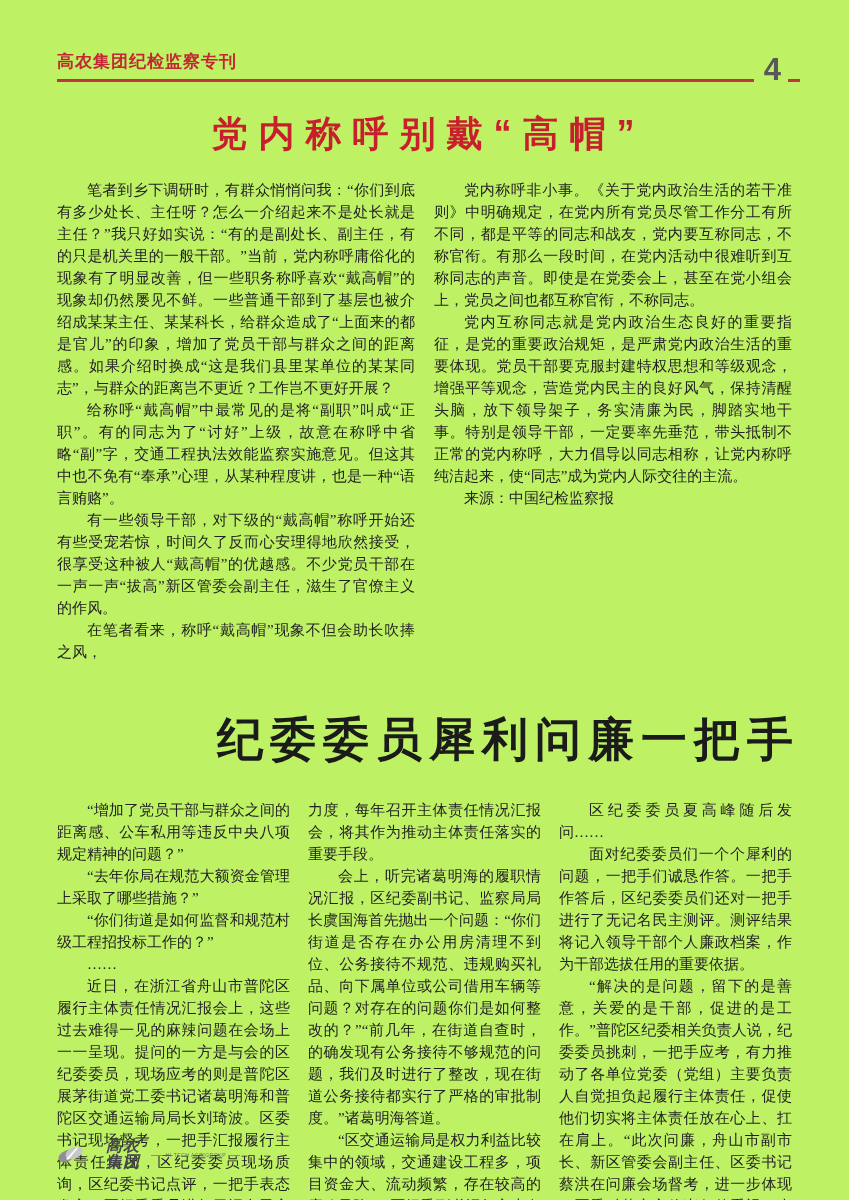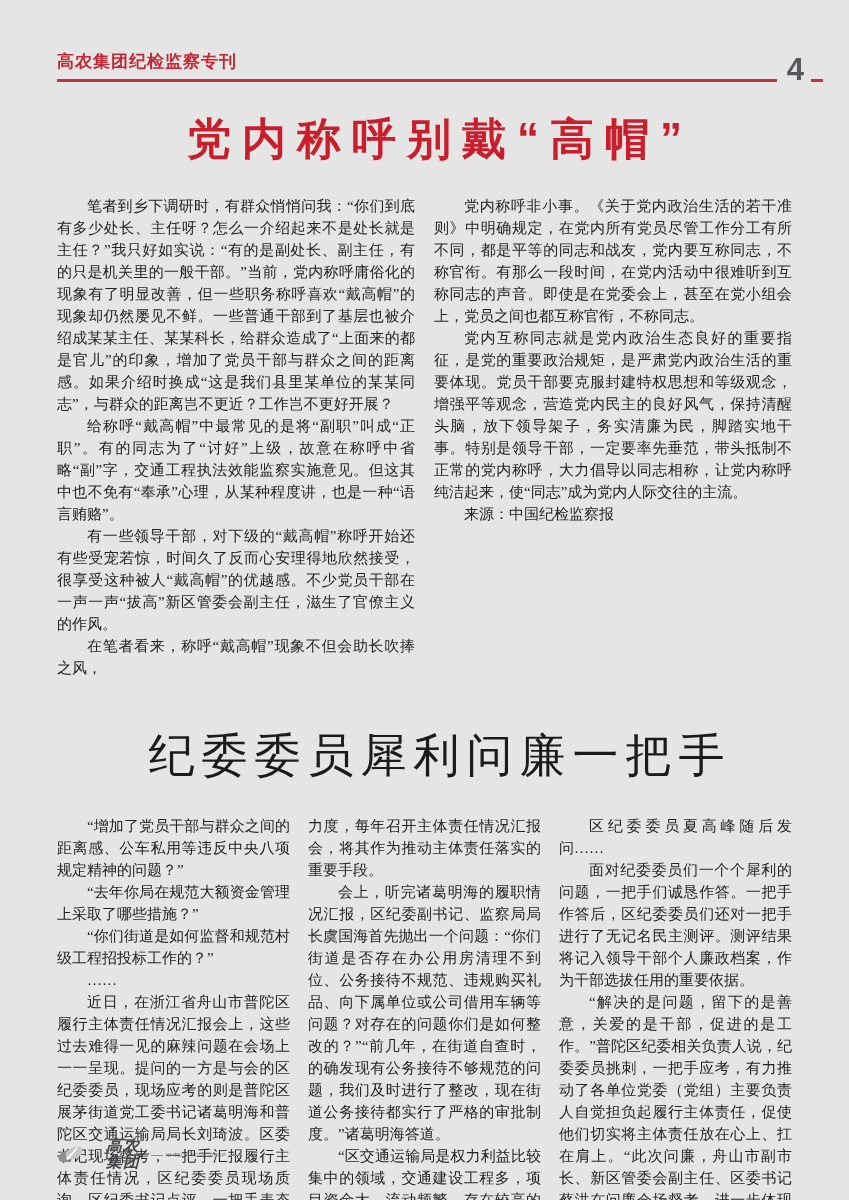--- a/index.html
+++ b/index.html
@@ -1,22 +1,22 @@
 <!DOCTYPE html>
 <html><head>
 <meta charset="utf-8">
 <style>
   * { box-sizing: border-box; }
   html, body { margin: 0; padding: 0; background: #ffffff; }
   .page {
     width: 849px;
     height: 1200px;
     margin: 0 auto;
-    background: #e5e5e5;
-    padding: 50px 26px 26px 57px;
+    background: #bef264;
+    padding: 50px 49px 26px 57px;
     position: relative;
     font-family: "Liberation Serif", "DejaVu Serif", serif;
     color: #262626;
     overflow: hidden;
   }
 
   
   .header-row { display: flex; align-items: flex-end; }
   .header-left {
     flex: 1;
@@ -40,34 +40,34 @@
   }
   .red-dash {
     width: 12px; height: 3px;
     background: #c03540;
     margin-left: 7px;
     margin-bottom: 0px;
   }
 
   
   .a1-title {
-    margin: 28px 0 26px 0;
+    margin: 28px 0 20px 0;
     text-align: center;
     font-family: "Liberation Sans", "DejaVu Sans", sans-serif;
     font-weight: 900;
-    font-size: 44px;
+    font-size: 36px;
     letter-spacing: 11px;
     color: #c81f2d;
     white-space: nowrap;
   }
   .a2-title {
     margin: 46px 0 28px 0;
-    text-align: center;
+    text-align: right;
     font-family: "Liberation Sans", "DejaVu Sans", sans-serif;
-    font-weight: 400;
+    font-weight: 700;
     font-size: 46px;
     letter-spacing: 7px;
     color: #1b1b1b;
     white-space: nowrap;
   }
 
   
   .cols { display: flex; margin-top: 20px; }
   .cols-2 .col { width: 358px; }
   .cols-2 .col + .col { margin-left: 19px; }

